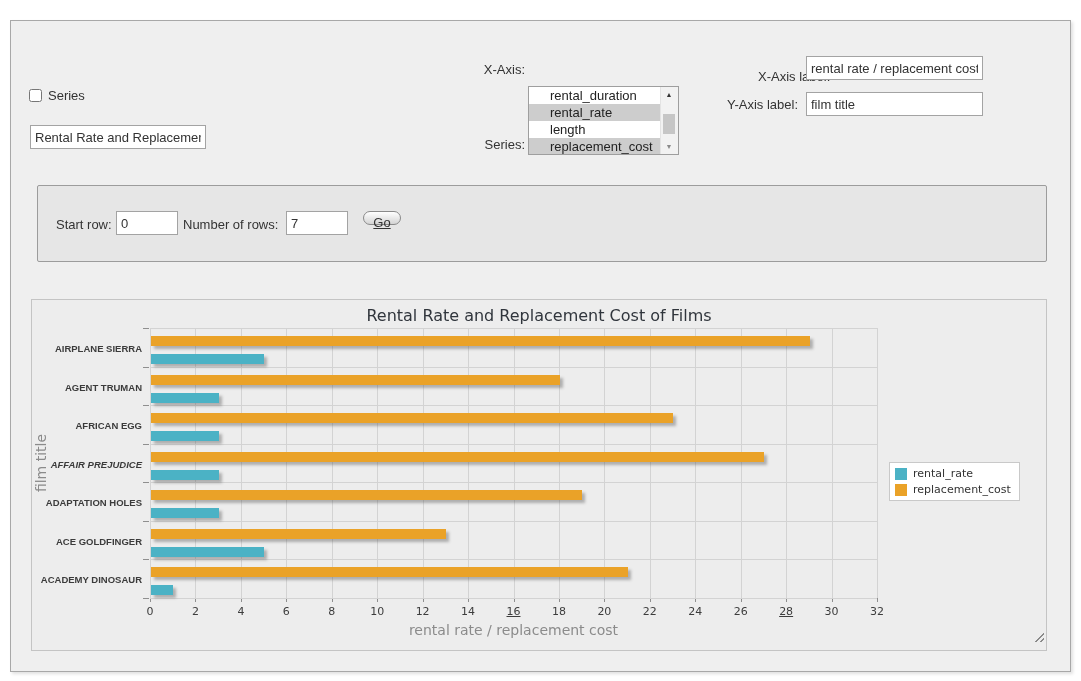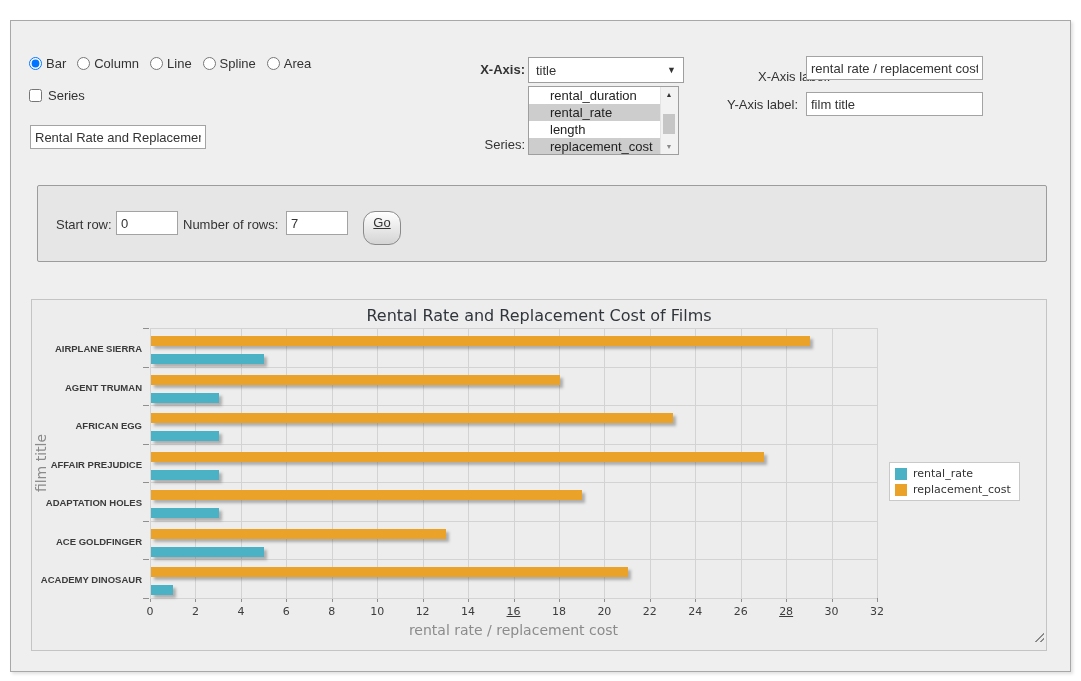--- a/index.html
+++ b/index.html
@@ -38,21 +38,21 @@
          border-left:1px solid #e3e3e3;}
   .sb-btn{position:absolute;left:0;width:16px;height:15px;display:flex;align-items:center;
          justify-content:center;font-size:7px;}
   .sb-up{top:0;color:#333;}
   .sb-down{bottom:0;color:#8a8a8a;}
   .sb-thumb{position:absolute;left:2px;top:27px;width:12px;height:20px;background:#c6c6c6;}
 
   
   .rows-panel{position:absolute;left:37px;top:185px;width:1010px;height:77px;box-sizing:border-box;
          background:#e6e6e6;border:1px solid #9c9c9c;border-radius:2px;}
-  .go-btn{position:absolute;left:325px;top:25px;width:38px;height:34px;box-sizing:border-box;
+  .go-btn{position:absolute;left:325px;top:25px;width:38px;height:14px;box-sizing:border-box;
          border:1px solid #8a8a8a;border-radius:12px;background:linear-gradient(#ffffff,#d4d4d4);
          font-size:13px;color:#333;text-align:center;line-height:22px;cursor:default;text-decoration:underline;}
 
   
   .chart-box{position:absolute;left:31px;top:299px;width:1016px;height:352px;box-sizing:border-box;
          background:#ededed;border:1px solid #c4c4c4;}
   .chart-title{position:absolute;top:6px;left:0;width:100%;text-align:center;
          font-family:"DejaVu Sans",sans-serif;font-size:16px;color:#30353c;}
   .plot{position:absolute;left:118px;top:28px;width:727px;height:270px;}
   .vgrid{position:absolute;top:0;height:270px;width:1px;background:#d3d3d3;}
@@ -76,55 +76,29 @@
   .resize-handle{position:absolute;left:1000px;top:330px;width:12px;height:12px;
          background:repeating-linear-gradient(135deg,#8a8a8a 0 1px,transparent 1px 3.5px);
          clip-path:polygon(100% 0,100% 100%,0 100%);}
 </style>
 </head>
 <body>
 
 <div id="app">
   <div class="panel"></div>
 
-  <div class="ctl radio-group">
-      <label>
-        <input type="radio" name="ctype" checked="" style="">
-        <span>Bar</span>
-      </label>
-      <label>
-        <input type="radio" name="ctype" style="">
-        <span>Column</span>
-      </label>
-      <label>
-        <input type="radio" name="ctype" style="">
-        <span>Line</span>
-      </label>
-      <label>
-        <input type="radio" name="ctype" style="">
-        <span>Spline</span>
-      </label>
-      <label>
-        <input type="radio" name="ctype" style="">
-        <span>Area</span>
-      </label>
-    </div>
 
   <label class="ctl stacked-row">
     <input type="checkbox" style="">
     <span>Series</span>
   </label>
 
   <input class="txt-input" style="left: 30px; top: 125px; width: 176px;" type="text" value="Rental Rate and Replacement Cost of Films">
 
-  <div class="lbl" style="left:430px;top:62px;font-weight:bold;">X-Axis:</div>
-  <div class="selectbox">
-    <span>title</span>
-    <span class="arrow">▼</span>
-  </div>
+  <div class="lbl" style="left:430px;top:62px;">X-Axis:</div>
 
   <div class="lbl" style="left:430px;top:137px;">Series:</div>
   <div class="listbox">
     <div>
         <div class="opt">rental_duration</div>
         <div class="opt sel">rental_rate</div>
         <div class="opt">length</div>
         <div class="opt sel">replacement_cost</div>
       </div>
     <div class="sb">
@@ -221,21 +195,21 @@
         <div class="ytickm" style="top: 270px;"></div>
         <div class="cat-label" style="top: 15px;">AIRPLANE SIERRA</div>
         <div class="bar" style="top: 8px; width: 658.617px; background: rgb(234, 162, 40);"></div>
         <div class="bar" style="top: 26px; width: 113.367px; background: rgb(75, 178, 197);"></div>
         <div class="cat-label" style="top: 53.5714px;">AGENT TRUMAN</div>
         <div class="bar" style="top: 46.5714px; width: 408.71px; background: rgb(234, 162, 40);"></div>
         <div class="bar" style="top: 64.5714px; width: 67.9291px; background: rgb(75, 178, 197);"></div>
         <div class="cat-label" style="top: 92.1429px;">AFRICAN EGG</div>
         <div class="bar" style="top: 85.1429px; width: 522.304px; background: rgb(234, 162, 40);"></div>
         <div class="bar" style="top: 103.143px; width: 67.9291px; background: rgb(75, 178, 197);"></div>
-        <div class="cat-label" style="top: 130.714px;">AFFAIR PREJUDICE</div>
+        <div class="cat-label" style="top: 130.714px; font-style: italic;">AFFAIR PREJUDICE</div>
         <div class="bar" style="top: 123.714px; width: 613.179px; background: rgb(234, 162, 40);"></div>
         <div class="bar" style="top: 141.714px; width: 67.9291px; background: rgb(75, 178, 197);"></div>
         <div class="cat-label" style="top: 169.286px;">ADAPTATION HOLES</div>
         <div class="bar" style="top: 162.286px; width: 431.429px; background: rgb(234, 162, 40);"></div>
         <div class="bar" style="top: 180.286px; width: 67.9291px; background: rgb(75, 178, 197);"></div>
         <div class="cat-label" style="top: 207.857px;">ACE GOLDFINGER</div>
         <div class="bar" style="top: 200.857px; width: 295.117px; background: rgb(234, 162, 40);"></div>
         <div class="bar" style="top: 218.857px; width: 113.367px; background: rgb(75, 178, 197);"></div>
         <div class="cat-label" style="top: 246.429px;">ACADEMY DINOSAUR</div>
         <div class="bar" style="top: 239.429px; width: 476.867px; background: rgb(234, 162, 40);"></div>

